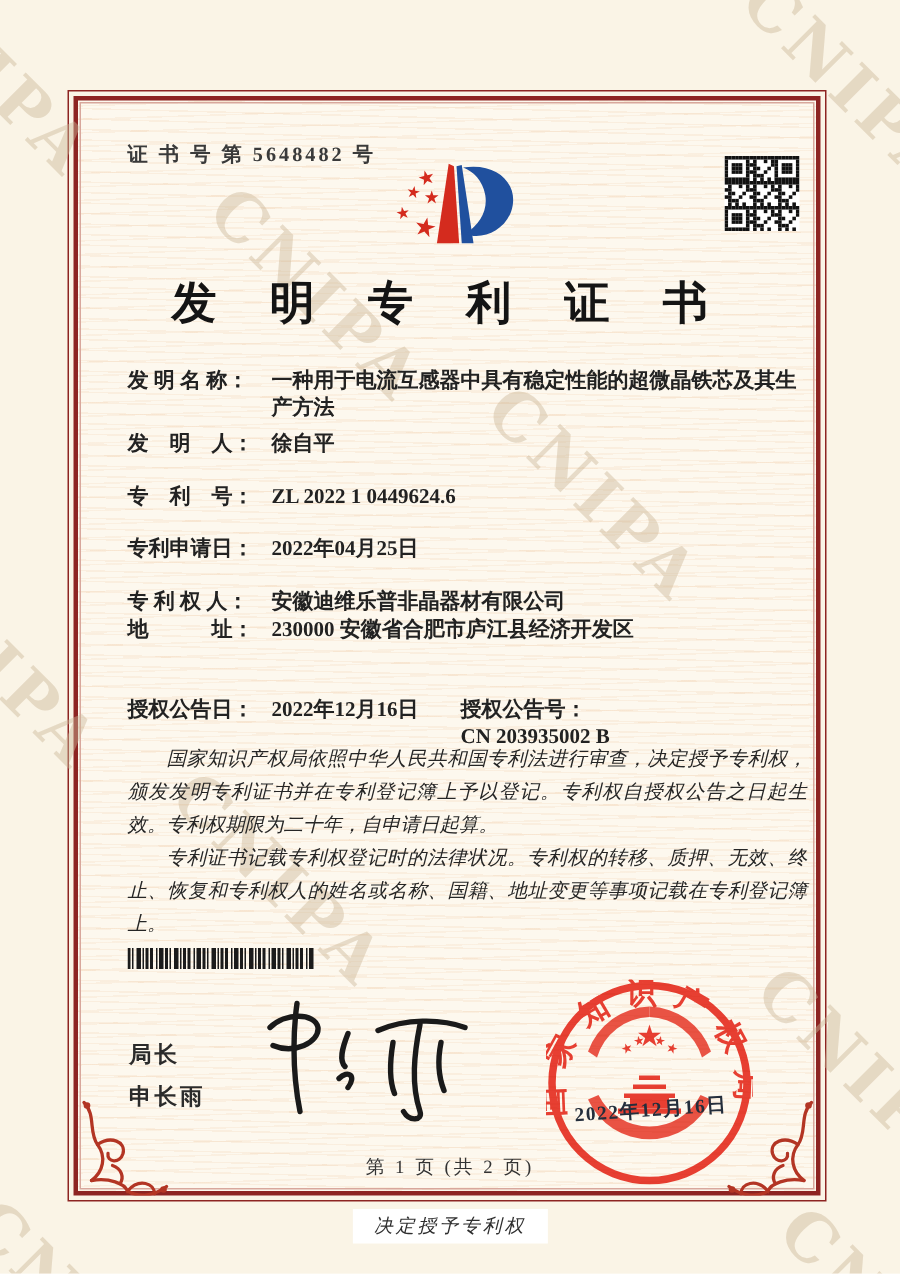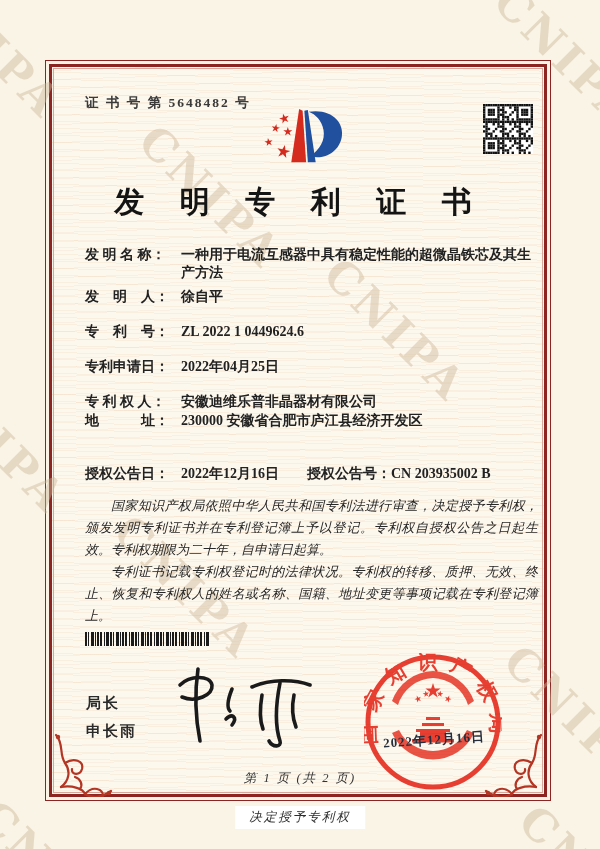--- a/index.html
+++ b/index.html
@@ -37,21 +37,21 @@
   .logo{position:absolute;left:250px;top:103px;width:100px;height:74px;}
   .qr{position:absolute;left:483px;top:104px;width:50px;height:50px;background:#fff;}
   .title{
     position:absolute;left:0;right:0;top:182px;text-align:center;
     font-size:30px;font-weight:bold;color:#141414;letter-spacing:14px;
   }
   
   .frow{position:absolute;left:85px;right:58px;display:flex;font-size:14px;font-weight:600;color:#222;line-height:1.3;}
   .frow .lbl{flex:0 0 96px;white-space:pre;}
   .frow .val{flex:1;}
-  .pair2{margin-left:28px;display:flex;}
+  .pair2{margin-left:28px;display:flex;flex-direction:column;}
   .pair2 .lbl2{white-space:pre;}
   
   .legal{
     position:absolute;left:85px;right:62px;top:495px;
     font-size:13px;line-height:22px;color:#262626;font-style:italic;
     text-align:justify;
   }
   .legal p{margin:0;text-indent:2em;}
   
   .barcode{position:absolute;left:85px;top:632px;width:156px;height:14px;display:flex;overflow:hidden;align-items:stretch;}
@@ -65,21 +65,21 @@
   .seal-date{
     position:absolute;left:366px;top:731px;width:136px;z-index:5;text-align:center;
     font-size:13px;font-weight:bold;color:#242e3c;transform:rotate(-4deg);
     font-family:"Liberation Serif",serif;letter-spacing:1px;
   }
   
   .flourish{position:absolute;width:62px;height:64px;z-index:3;}
   .fl-left{left:53px;top:733px;}
   .fl-right{left:482px;top:733px;transform:scaleX(-1);}
   
-  .page-no{position:absolute;left:0;right:0;top:770px;text-align:center;font-size:12.5px;color:#333;letter-spacing:2px;z-index:3;font-style:italic;}
+  .page-no{position:absolute;left:0;right:0;top:770px;text-align:center;font-size:12.5px;color:#333;letter-spacing:2px;z-index:3;}
   .footer-note{
     position:absolute;left:50%;top:806px;transform:translateX(-50%);
     background:#ffffff;padding:3px 14px;font-size:12.5px;color:#2e2e2e;
     letter-spacing:2px;z-index:5;font-style:italic;
   }
 </style>
 </head>
 <body>
 
 <div id="wm-layer">

